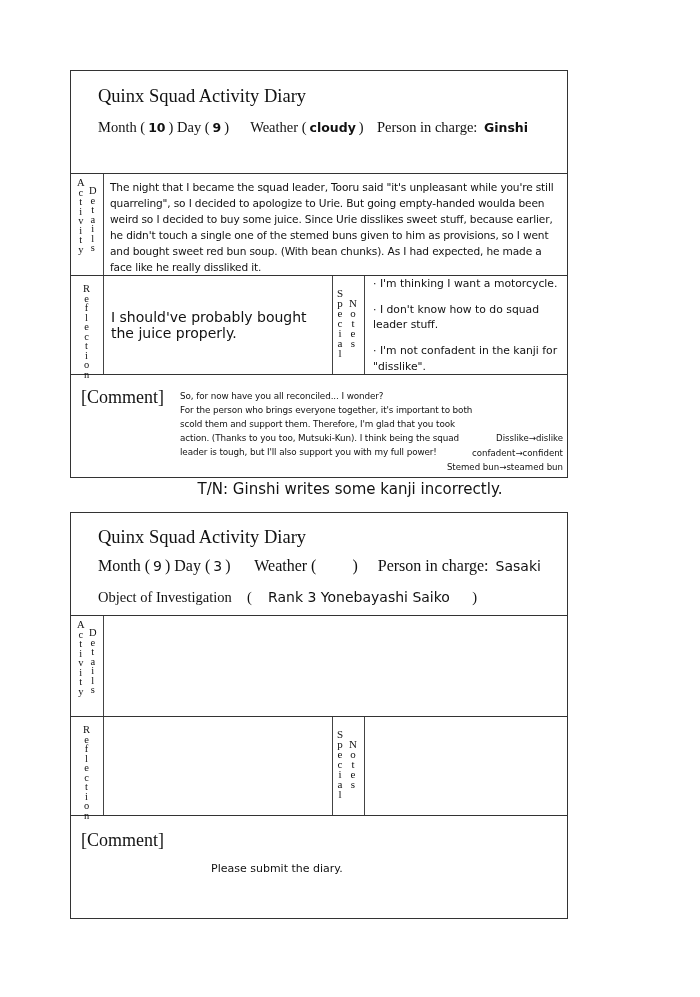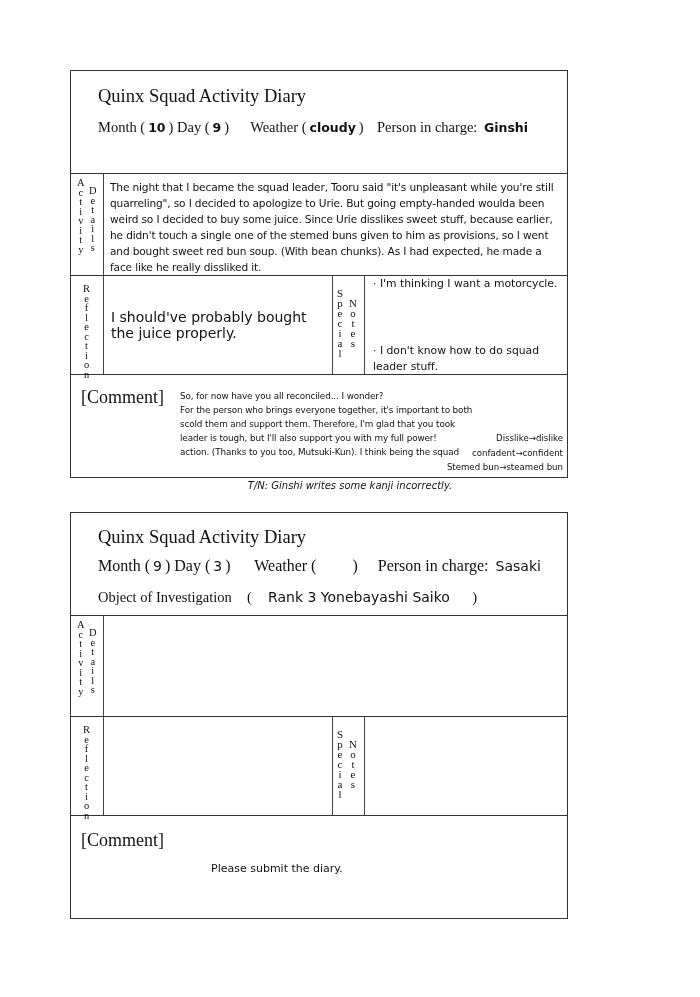--- a/index.html
+++ b/index.html
@@ -53,21 +53,21 @@
     .notes { flex: 1; display: flex; flex-direction: column; justify-content: space-between; padding-left: 8px; font-family: "DejaVu Sans", sans-serif; font-size: 10.8px; line-height: 15.5px; }
 
     .comment { position: relative; height: calc(100% - 0px); }
     .clabel { position: absolute; left: 10px; font-family: "Liberation Serif", serif; font-size: 18px; }
     .diary-1 .clabel { top: 12px; }
     .diary-2 .clabel { top: 14px; }
     .ctext { position: absolute; left: 109px; top: 14px; font-family: "DejaVu Sans", sans-serif; font-size: 8.8px; line-height: 14px; letter-spacing: -0.1px; white-space: nowrap; }
     .corr { position: absolute; right: 4px; top: 56px; text-align: right; font-family: "DejaVu Sans", sans-serif; font-size: 8.6px; line-height: 14.5px; }
     .ctext2 { position: absolute; left: 140px; top: 46px; font-family: "DejaVu Sans", sans-serif; font-size: 11px; }
 
-    .tn { position: absolute; top: 480px; left: 0; width: 700px; text-align: center; font-family: "DejaVu Sans", sans-serif; font-style: italic; font-size: 10px; }
+    .tn { position: absolute; top: 480px; left: 0; width: 700px; text-align: center; font-family: "DejaVu Sans", sans-serif; font-size: 15px; }
   </style>
 </head>
 <body>
 
 <div class="diary diary-1">
   <div class="hdr">
     <div class="title">Quinx Squad  Activity Diary</div>
     <div class="line l1">
       <span>Month (</span><span class="v">10</span><span>) Day (</span><span class="v">9</span><span>)</span>
       <span class="gap" style="width:14px"></span>
@@ -133,31 +133,32 @@
         <span>N</span>
           <span>o</span>
           <span>t</span>
           <span>e</span>
           <span>s</span>
       </div>
     </div>
     <div class="notes">
       <div>· <span>I'm thinking I want a motorcycle.</span></div>
       <div>· <span>I don't know how to do squad leader stuff.</span></div>
+      <div>· <span>I'm not confadent in the kanji for "disslike".</span></div>
     </div>
   </div>
 
   <div class="comment">
     <div class="clabel">[Comment]</div>
     <div class="ctext">
       <div>So, for now have you all reconciled... I wonder?</div>
       <div>For the person who brings everyone together, it's important to both</div>
       <div>scold them and support them. Therefore, I'm glad that you took</div>
+      <div>action.  (Thanks to you too, Mutsuki-Kun). I think being the squad</div>
       <div>leader is tough, but I'll also support you with my full power!</div>
-      <div>action.  (Thanks to you too, Mutsuki-Kun). I think being the squad</div>
     </div>
     <div class="corr">
       <div>Disslike→dislike</div>
       <div>confadent→confident</div>
       <div>Stemed bun→steamed bun</div>
     </div>
   </div>
 </div>
 
 <div class="tn">T/N: Ginshi writes some kanji incorrectly.</div>

